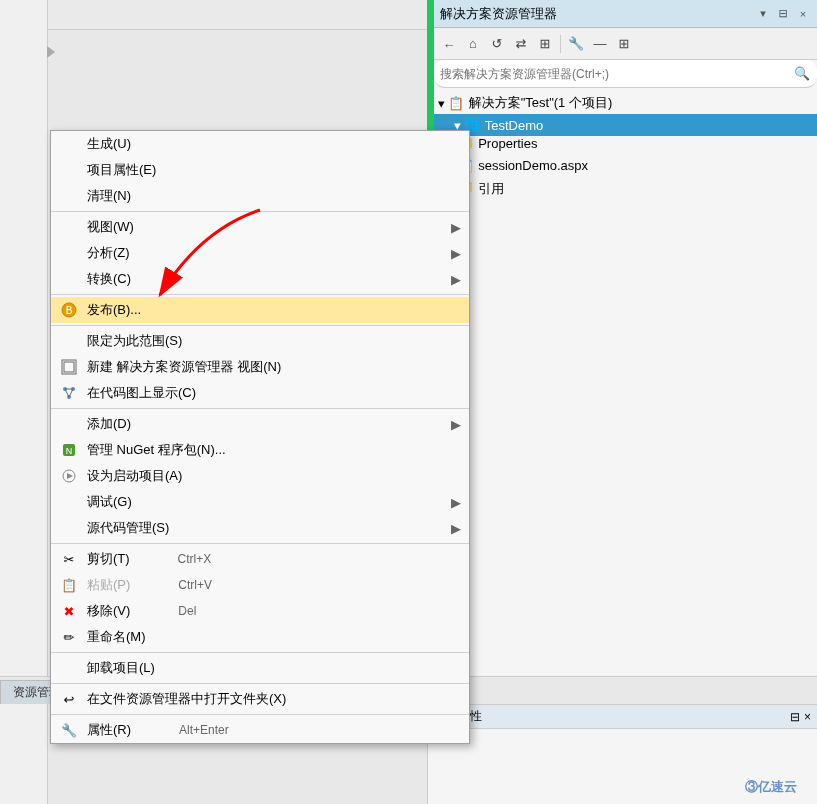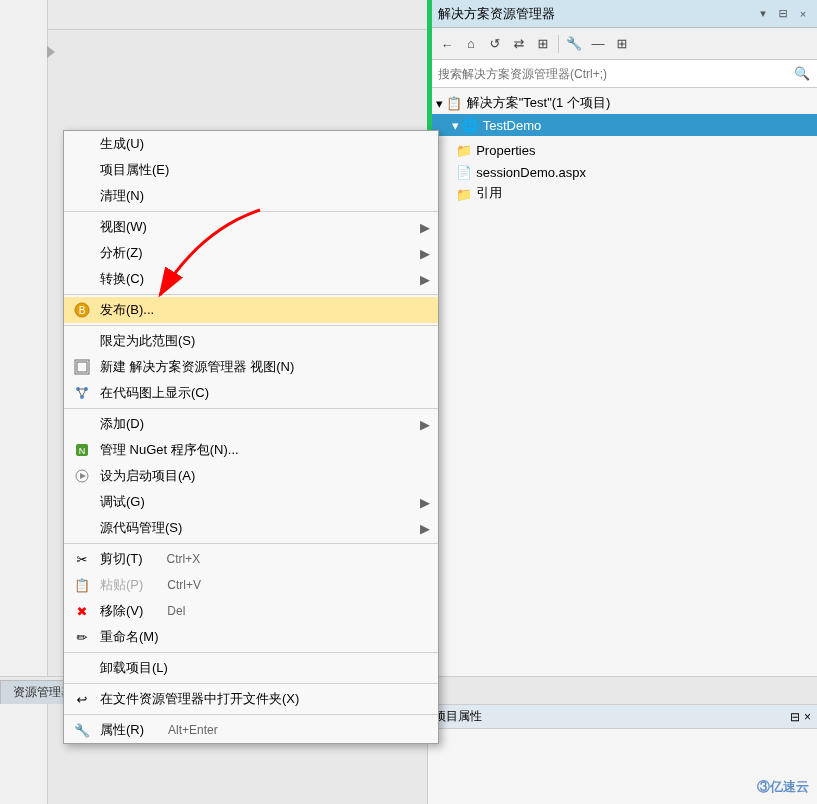--- a/index.html
+++ b/index.html
@@ -14,21 +14,21 @@
     }
 
     
     .solution-explorer {
       position: absolute;
       top: 0;
       right: 0;
       width: 390px;
       height: 804px;
       background: #f5f5f5;
-      border-left: 5px solid #22c55e;
+      border-left: 7px solid #22c55e;
     }
 
     .solution-explorer-titlebar {
       background: #d0e4f0;
       height: 28px;
       display: flex;
       align-items: center;
       justify-content: space-between;
       padding: 0 6px;
       border-bottom: 1px solid #bbb;
@@ -86,20 +86,21 @@
       margin: 0 2px;
     }
 
     .solution-explorer-search {
       height: 28px;
       background: #fff;
       border-bottom: 1px solid #ccc;
       display: flex;
       align-items: center;
       padding: 0 6px;
+      border-radius: 11px;
     }
 
     .search-input {
       flex: 1;
       border: none;
       outline: none;
       font-size: 12px;
       color: #999;
       background: transparent;
     }
@@ -128,37 +129,37 @@
       align-items: center;
       padding-left: 4px;
       cursor: pointer;
       background: #3399cc;
       color: #fff;
     }
 
     .tree-child-item {
       height: 22px;
       display: flex;
-      align-items: flex-end;
+      align-items: flex-start;
       padding-left: 24px;
       cursor: pointer;
       color: #000;
     }
 
     .tree-icon {
       margin-right: 4px;
       font-size: 13px;
     }
 
     
     .context-menu {
       position: absolute;
       top: 130px;
-      left: 63px;
-      width: 376px;
+      left: 50px;
+      width: 420px;
       background: #f8f8f8;
       border: 1px solid #a0a0a0;
       box-shadow: 3px 3px 8px rgba(0,0,0,0.3);
       z-index: 100;
     }
 
     .menu-item {
       height: 26px;
       display: flex;
       align-items: center;
@@ -181,21 +182,21 @@
       position: absolute;
       left: 8px;
       width: 20px;
       height: 20px;
       display: flex;
       align-items: center;
       justify-content: center;
     }
 
     .menu-item-shortcut {
-      margin-left: 24px;
+      margin-left: 48px;
       color: #666;
       font-size: 12px;
     }
 
     .menu-item-arrow {
       position: absolute;
       right: 8px;
       color: #666;
     }
 
@@ -263,21 +264,21 @@
     .properties-content {
       padding: 4px 8px;
       font-size: 12px;
       color: #333;
     }
 
     
     .watermark {
       position: absolute;
       bottom: 8px;
-      right: 8px;
+      right: 20px;
       font-size: 13px;
       color: #4a7fbf;
       font-weight: bold;
       opacity: 0.85;
       z-index: 50;
     }
 
     
     .left-sidebar {
       position: absolute;

